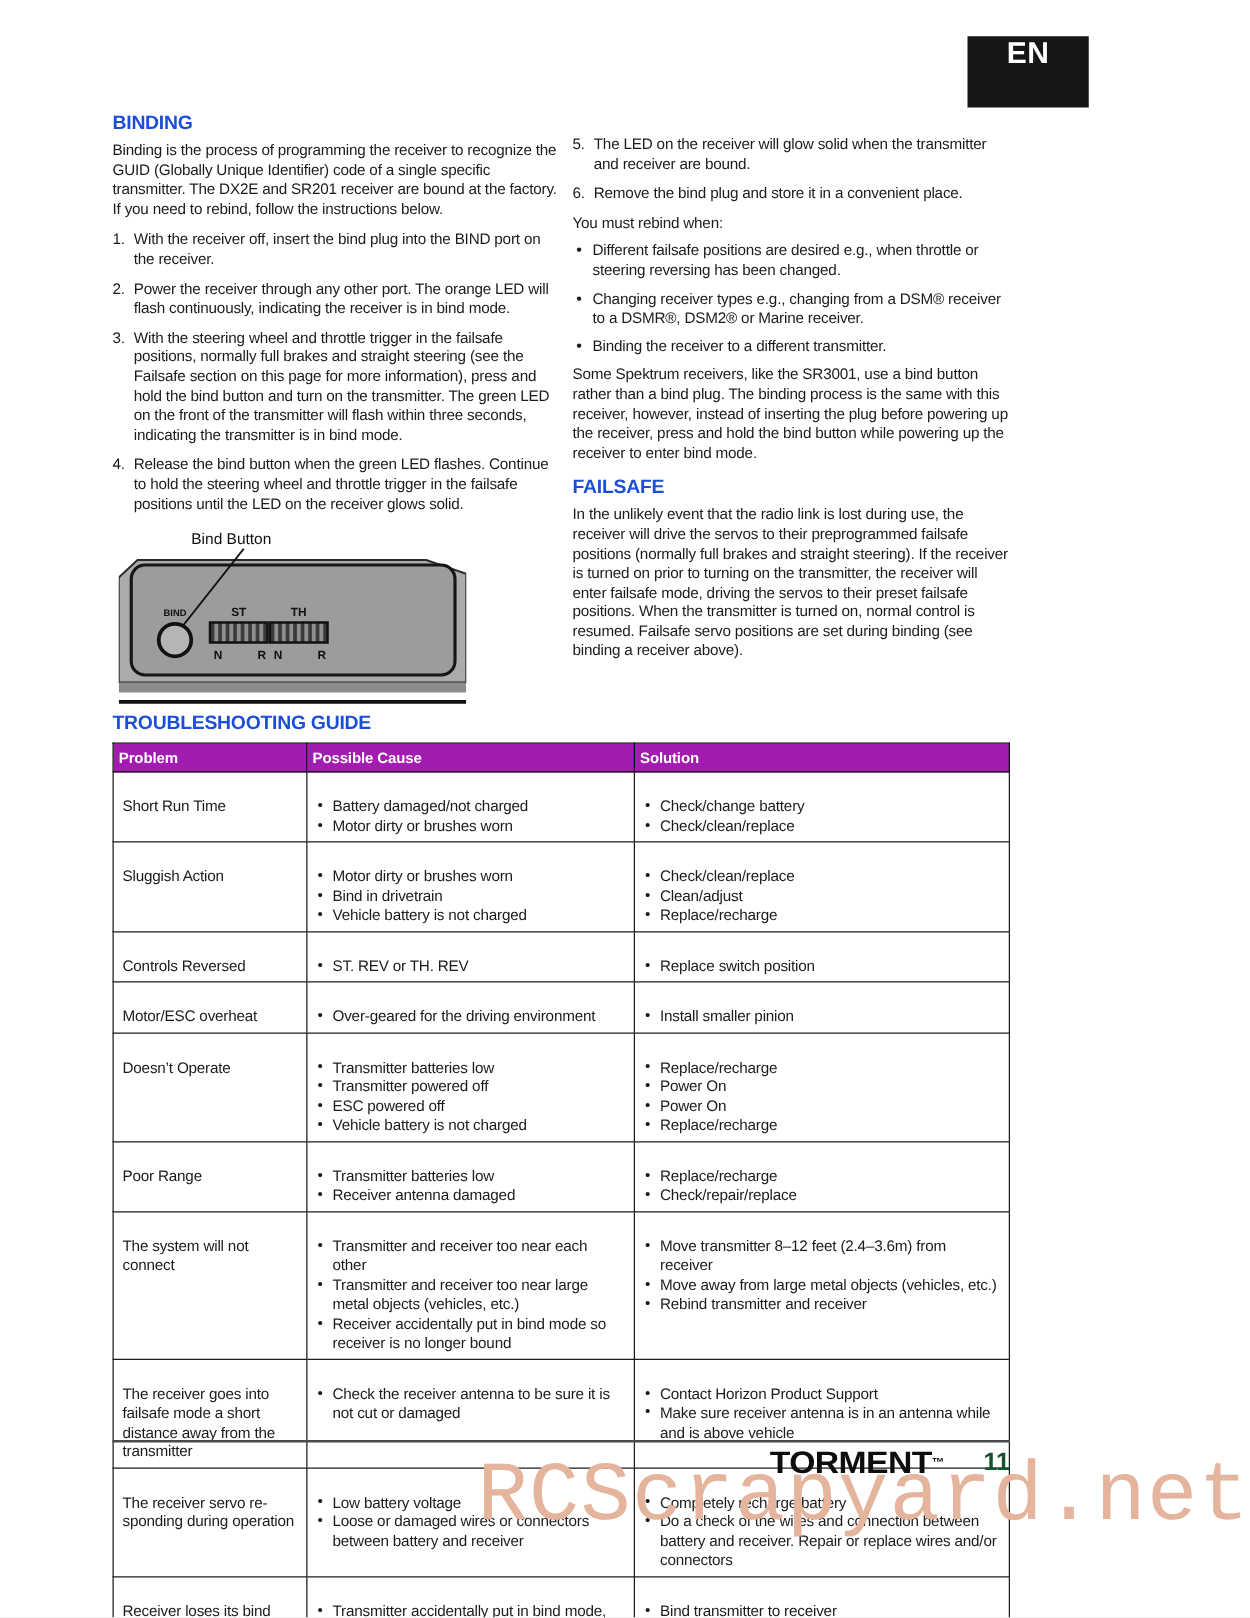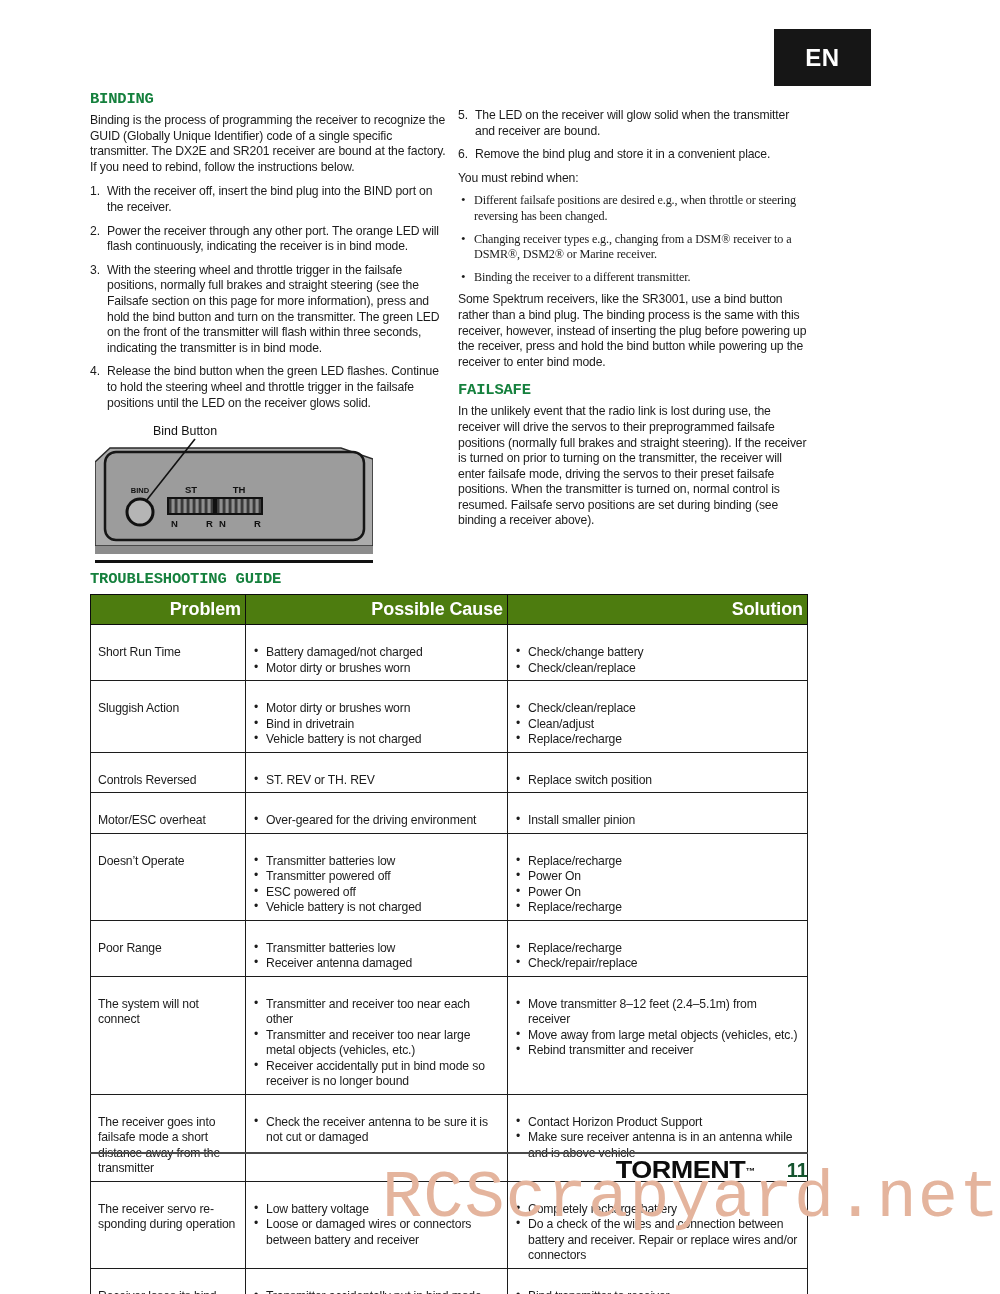--- a/index.html
+++ b/index.html
@@ -4,46 +4,46 @@
 <style>
   html,body{margin:0;padding:0;background:#e9e9e9;}
   .page{
     position:relative;width:1000px;height:1294px;background:#ffffff;
     margin:0 auto;overflow:hidden;
     font-family:"Liberation Sans",sans-serif;color:#1b1b1b;
   }
   
   .en-badge{
     position:absolute;left:774px;top:29px;width:97px;height:57px;
-    background:#161616;color:#ffffff;display:flex;align-items:center;justify-content:center;
+    background:#161616;color:#ffffff;display:flex;align-items:flex-start;justify-content:center;
     font-size:24px;font-weight:bold;letter-spacing:.5px;
   }
   
   .col{position:absolute;font-size:12.2px;line-height:15.6px;letter-spacing:-0.15px;}
   .col-left{left:90px;top:90px;width:358px;}
   .col-right{left:458px;top:108px;width:352px;}
-  h2.sec{font-size:15.5px;line-height:18px;margin:0 0 5px 0;font-weight:bold;letter-spacing:-0.2px;color:#15803d;font-family:Liberation Mono, monospace;}
+  h2.sec{font-size:15.5px;line-height:18px;margin:0 0 5px 0;font-weight:bold;letter-spacing:-0.2px;color:#1d4ed8;}
   p.body{margin:0 0 9px 0;}
   ol.steps{list-style:none;margin:0;padding:0;}
   ol.steps li{position:relative;padding-left:17px;margin:0 0 8px 0;}
   ol.steps li .num{position:absolute;left:0;top:0;}
   ul.dots{list-style:none;margin:0 0 2px 0;padding:0;}
-  ul.dots li{position:relative;padding-left:16px;margin:0 0 7px 0;font-family:Liberation Serif, serif;}
+  ul.dots li{position:relative;padding-left:16px;margin:0 0 7px 0;}
   ul.dots li::before{content:"\2022";position:absolute;left:3px;top:-1px;font-size:13px;}
   
   .figure{position:absolute;left:95px;top:422px;width:278px;height:145px;}
   .figure svg{display:block;}
   .fig-label{font-size:12.4px;fill:#111;}
   .fig-small{font-weight:bold;fill:#111;}
   
   .ts{position:absolute;left:90px;top:570px;width:718px;}
   table.ts-table{border-collapse:collapse;width:100%;margin-top:6px;table-layout:fixed;}
   table.ts-table th{
-    background:#4d7c0f;color:#fff;font-size:18px;font-weight:bold;
-    padding:4px 4px;border:1.5px solid #0c0c0c;text-align:right;letter-spacing:-0.1px;
+    background:#a21caf;color:#fff;font-size:12px;font-weight:bold;
+    padding:4px 4px;border:1.5px solid #0c0c0c;text-align:left;letter-spacing:-0.1px;
   }
   table.ts-table td{
     border:1.5px solid #1c1c1c;vertical-align:top;font-size:12.2px;line-height:15.5px;
     letter-spacing:-0.15px;padding:20px 7px 4px 7px;
   }
   table.ts-table col.c1{width:155px;}
   table.ts-table col.c2{width:262px;}
   table.ts-table col.c3{width:300px;}
   td ul{list-style:none;margin:0;padding:0;}
   td ul li{position:relative;padding-left:13px;margin:0;}
@@ -243,21 +243,21 @@
             <td>The system will not connect</td>
             <td>
               <ul>
                 <li>Transmitter and receiver too near each other</li>
                 <li>Transmitter and receiver too near large metal objects (vehicles, etc.)</li>
                 <li>Receiver accidentally put in bind mode so receiver is no longer bound</li>
               </ul>
             </td>
             <td>
               <ul>
-                <li>Move transmitter 8–12 feet (2.4–5.1m) from receiver</li>
+                <li>Move transmitter 8–12 feet (2.4–3.6m) from receiver</li>
                 <li>Move away from large metal objects (vehicles, etc.)</li>
                 <li>Rebind transmitter and receiver</li>
               </ul>
             </td>
           </tr>
           <tr>
             <td>The receiver goes into failsafe mode a short distance away from the transmitter</td>
             <td>
               <ul>
                 <li>Check the receiver antenna to be sure it is not cut or damaged</li>

